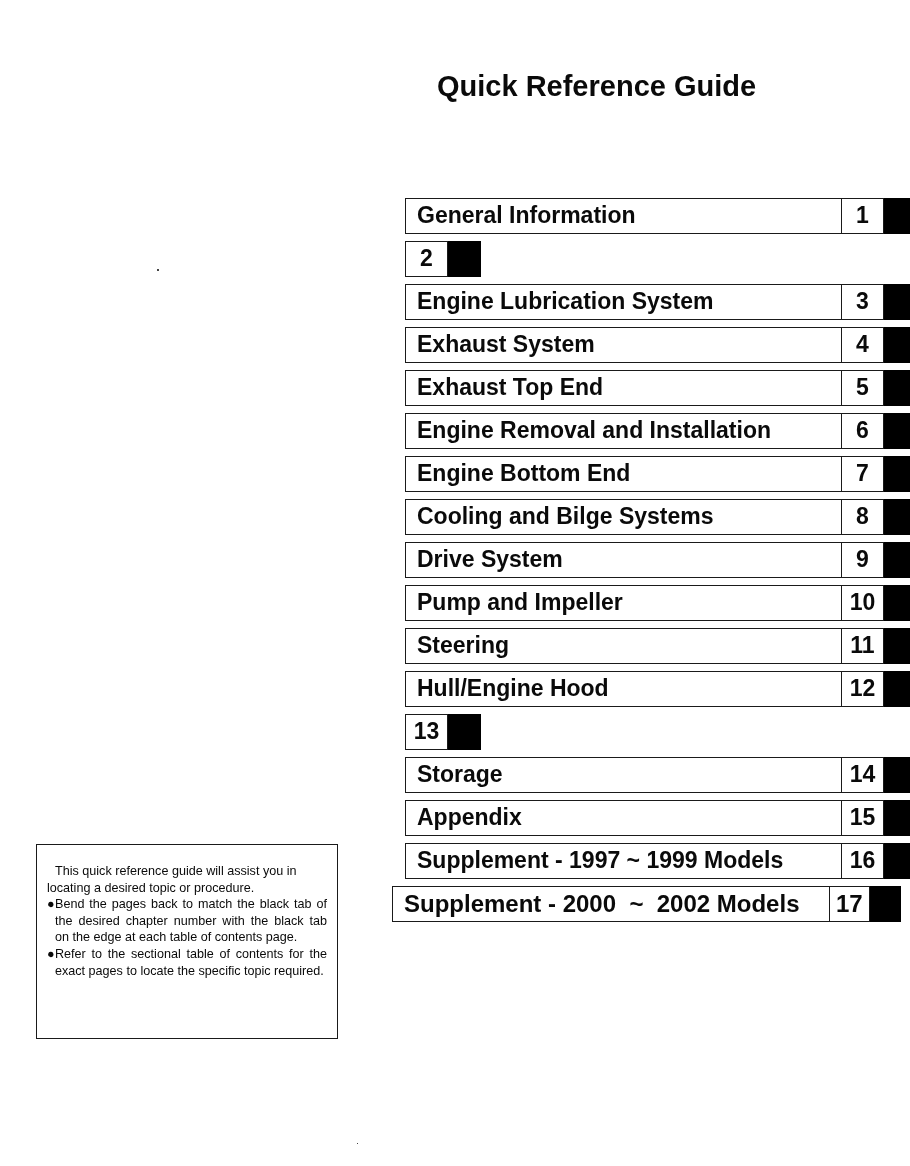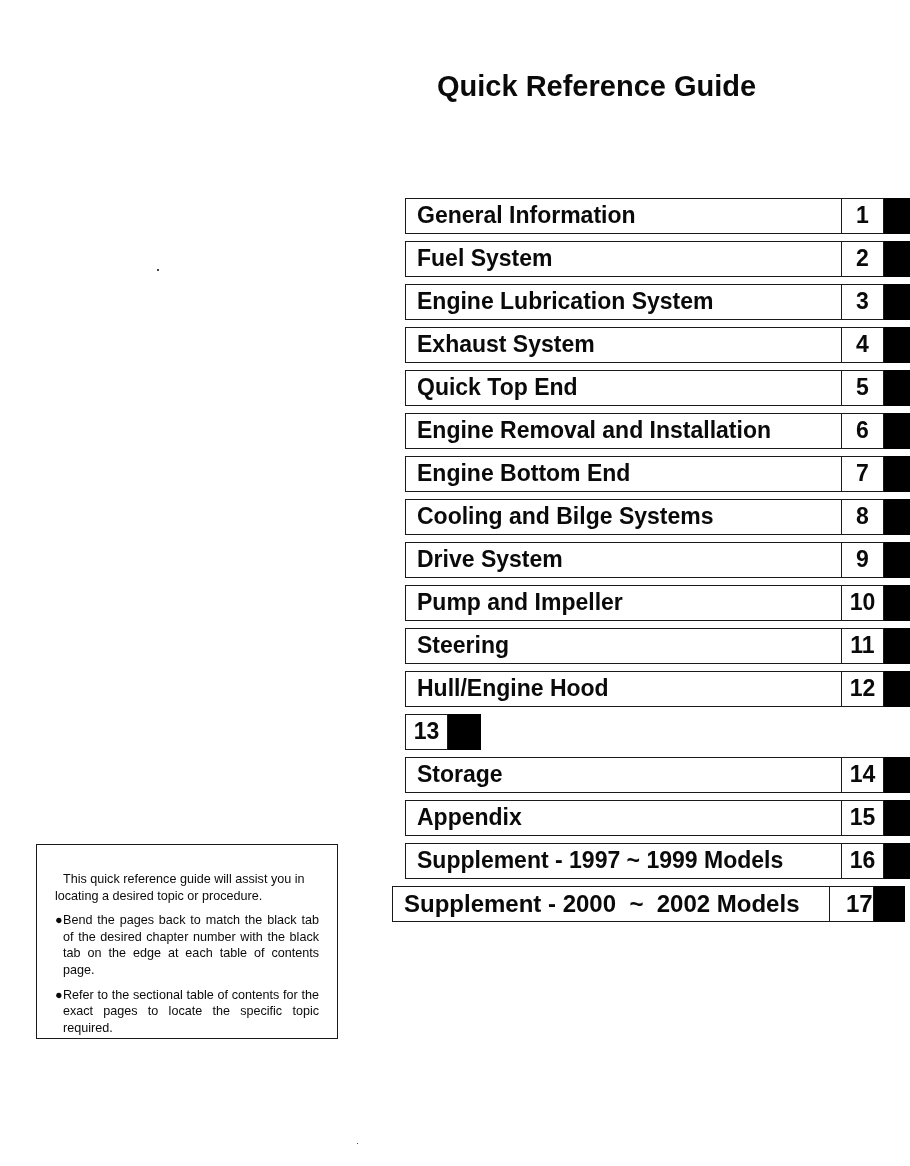--- a/index.html
+++ b/index.html
@@ -10,58 +10,57 @@
   .toc { position: absolute; left: 389px; top: 198px; width: 512px; }
   .row { position: absolute; left: 16px; height: 36px; width: 584px; display: flex; cursor: pointer; }
   .row .label { box-sizing: border-box; flex: 0 0 436px; height: 36px; border: 1.5px solid #1a1a1a;
                 border-right: none; font-size: 23px; font-weight: bold; line-height: 33px;
                 padding-left: 11px; white-space: nowrap; overflow: hidden; background: #fff; }
   .row .num { box-sizing: border-box; flex: 0 0 43px; height: 36px; border: 1.5px solid #1a1a1a;
               font-size: 23px; font-weight: bold; line-height: 33px; text-align: center; background: #fff; }
   .row .tab { flex: 0 0 33px; height: 36px; background: #000; }
   .row.last { left: 3px; width: 509px; }
   .row.last .label { flex: 0 0 437px; font-size: 24px; }
-  .row.last .num { flex: 0 0 41px; text-align: left; padding-left: 16px; font-size: 24px; }
+  .row.last .num { flex: 0 0 41px; text-align: left; padding-left: 6px; font-size: 24px; }
   .row.last .tab { flex: 0 0 31px; }
   .note { position: absolute; left: 36px; top: 844px; width: 302px; height: 195px; box-sizing: border-box;
           border: 1.5px solid #1a1a1a; padding: 18px 10px 0 10px; font-size: 12.6px; line-height: 16.6px; }
-  .note p { margin: 8px; }
+  .note p { margin: 0; }
   .note .intro { text-indent: 8px; }
   .note .bullet { position: relative; padding-left: 8px; text-align: justify; text-align-last: left; }
   .note .bullet .dot { position: absolute; left: 0; top: 0; }
   .speck { position: absolute; width: 2px; height: 2px; background: #444; }
 </style>
 </head>
 <body>
 
 <div class="title">Quick Reference Guide</div>
 
 <div class="toc">
   <div class="row" style="top:0px">
     <div class="label">General Information</div>
     <div class="num">1</div>
     <div class="tab"></div>
   </div>
   <div class="row" style="top:43px">
-    <div class="label">Fuel System</div>
     <div class="num">2</div>
     <div class="tab"></div>
   </div>
   <div class="row" style="top:86px">
     <div class="label">Engine Lubrication System</div>
     <div class="num">3</div>
     <div class="tab"></div>
   </div>
   <div class="row" style="top:129px">
     <div class="label">Exhaust System</div>
     <div class="num">4</div>
     <div class="tab"></div>
   </div>
   <div class="row" style="top:172px">
-    <div class="label">Quick Top End</div>
+    <div class="label">Exhaust Top End</div>
     <div class="num">5</div>
     <div class="tab"></div>
   </div>
   <div class="row" style="top:215px">
     <div class="label">Engine Removal and Installation</div>
     <div class="num">6</div>
     <div class="tab"></div>
   </div>
   <div class="row" style="top:258px">
     <div class="label">Engine Bottom End</div>

